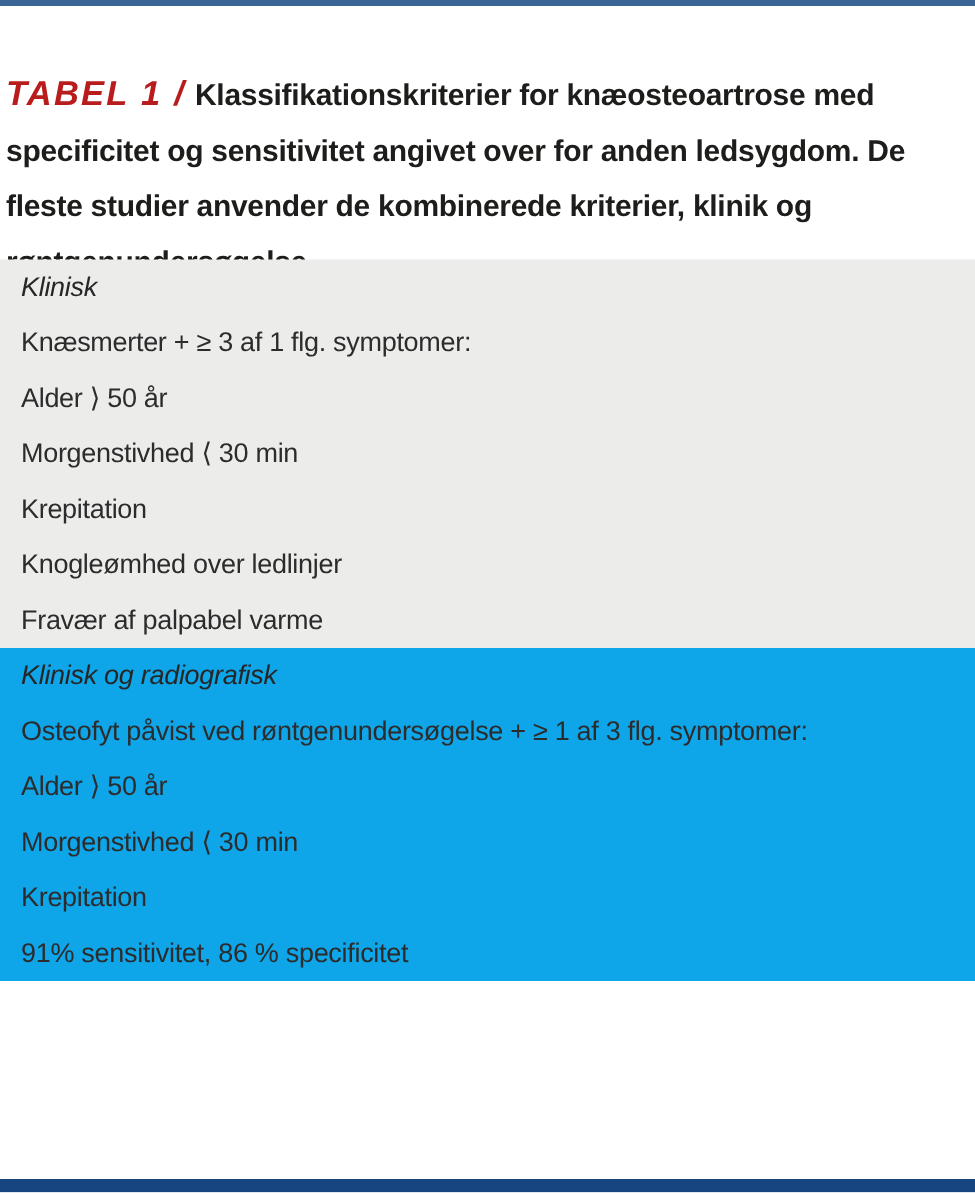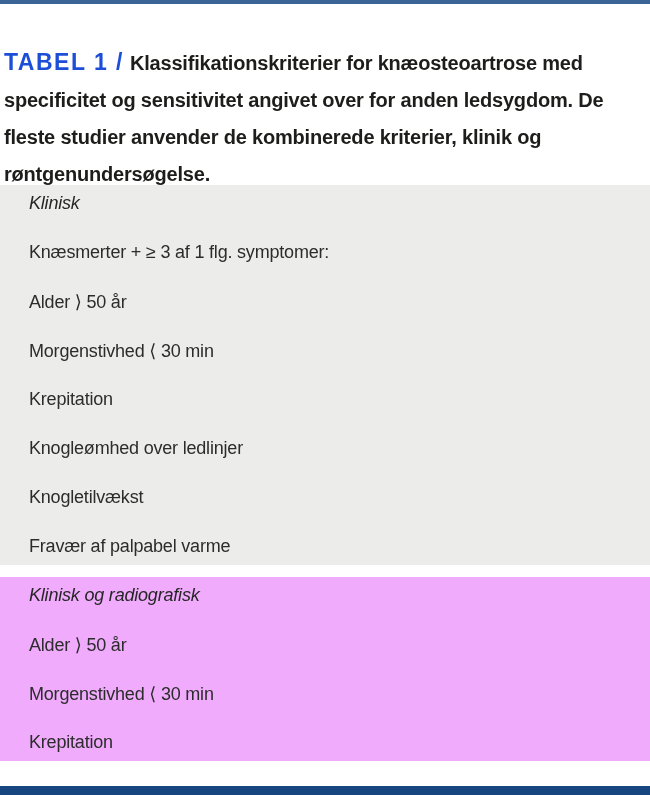--- a/index.html
+++ b/index.html
@@ -36,46 +36,46 @@
     top: 24px;
     left: 4px;
     width: 630px;
     font-size: 20px;
     font-weight: 700;
     line-height: 37px;
     color: #1d1d1b;
     letter-spacing: -0.2px;
   }
   .caption .tabel-label {
-    color: #1d4ed8;
+    color: #b91c1c;
     font-size: 23px;
     letter-spacing: 1.5px;
     padding-right: 6px;
+    font-style: italic;
   }
   .table-block {
     position: absolute;
     top: 173px;
     left: 0;
     width: 650px;
   }
   .section {
     width: 100%;
   }
   .section-1 { background: #ececeb; }
-  .section-2 { background: #f0abfc; }
+  .section-2 { background: #0ea5e9; }
   .row {
     height: 37px;
     display: flex;
     align-items: center;
-    padding-left: 29px;
+    padding-left: 14px;
     font-size: 18px;
     letter-spacing: -0.2px;
     color: #2c2c2c;
     white-space: nowrap;
-    margin-top: 12px;
   }
   .row.heading {
     font-style: italic;
     color: #262626;
   }
 </style>
 </head>
 <body>
 
 <div class="page">
@@ -86,28 +86,29 @@
 
   <div class="table-block">
 
     <div class="section section-1">
       <div class="row heading">Klinisk</div>
       <div class="row">Knæsmerter + ≥ 3 af 1 flg. symptomer:</div>
       <div class="row">Alder ⟩ 50 år</div>
       <div class="row">Morgenstivhed ⟨ 30 min</div>
       <div class="row">Krepitation</div>
       <div class="row">Knogleømhed over ledlinjer</div>
-      <div class="row">Knogletilvækst</div>
       <div class="row">Fravær af palpabel varme</div>
     </div>
 
     <div class="section section-2">
       <div class="row heading">Klinisk og radiografisk</div>
+      <div class="row">Osteofyt påvist ved røntgenundersøgelse + ≥ 1 af 3 flg. symptomer:</div>
       <div class="row">Alder ⟩ 50 år</div>
       <div class="row">Morgenstivhed ⟨ 30 min</div>
       <div class="row">Krepitation</div>
+      <div class="row">91% sensitivitet, 86 % specificitet</div>
     </div>
 
   </div>
 
   <div class="bottom-rule"></div>
 
 </div>
 
 </body></html>

